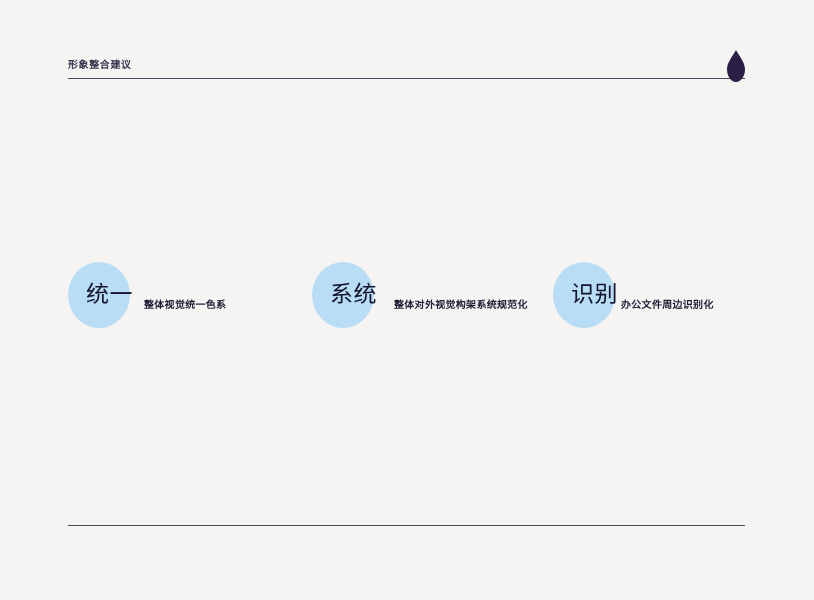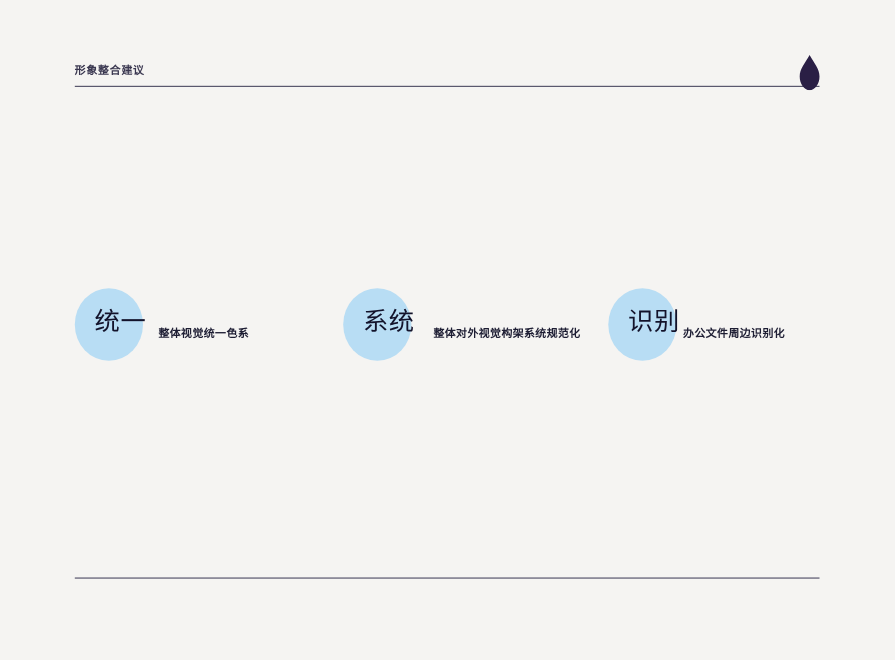--- a/index.html
+++ b/index.html
@@ -68,21 +68,20 @@
     height: 32px;
   }
 
   
   .pillars {
     position: absolute;
     left: 0;
     top: 262px;
     width: 814px;
     height: 70px;
-    font-family: Liberation Mono, monospace;
   }
   .pillar {
     position: absolute;
     top: 0;
     height: 66px;
   }
   .pillar-1 { left: 68px; }
   .pillar-2 { left: 312px; }
   .pillar-3 { left: 553px; }
 

